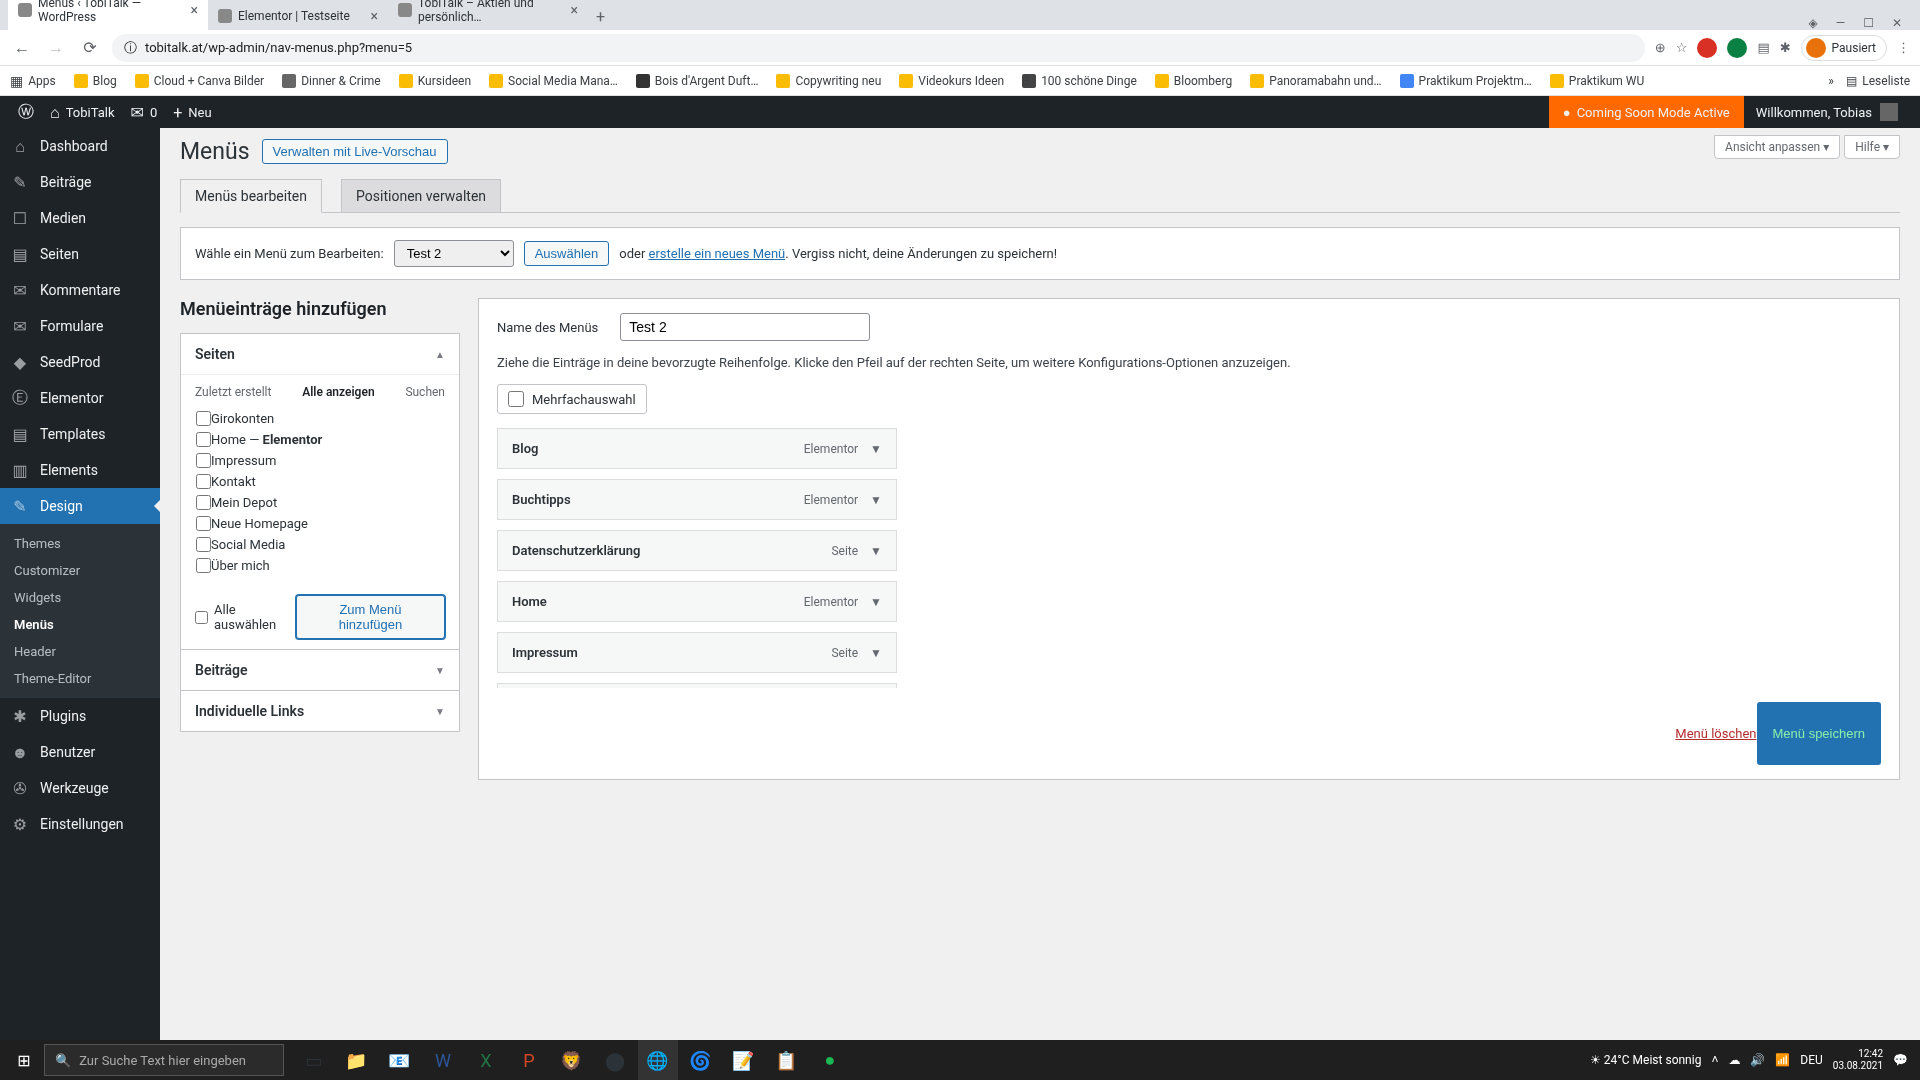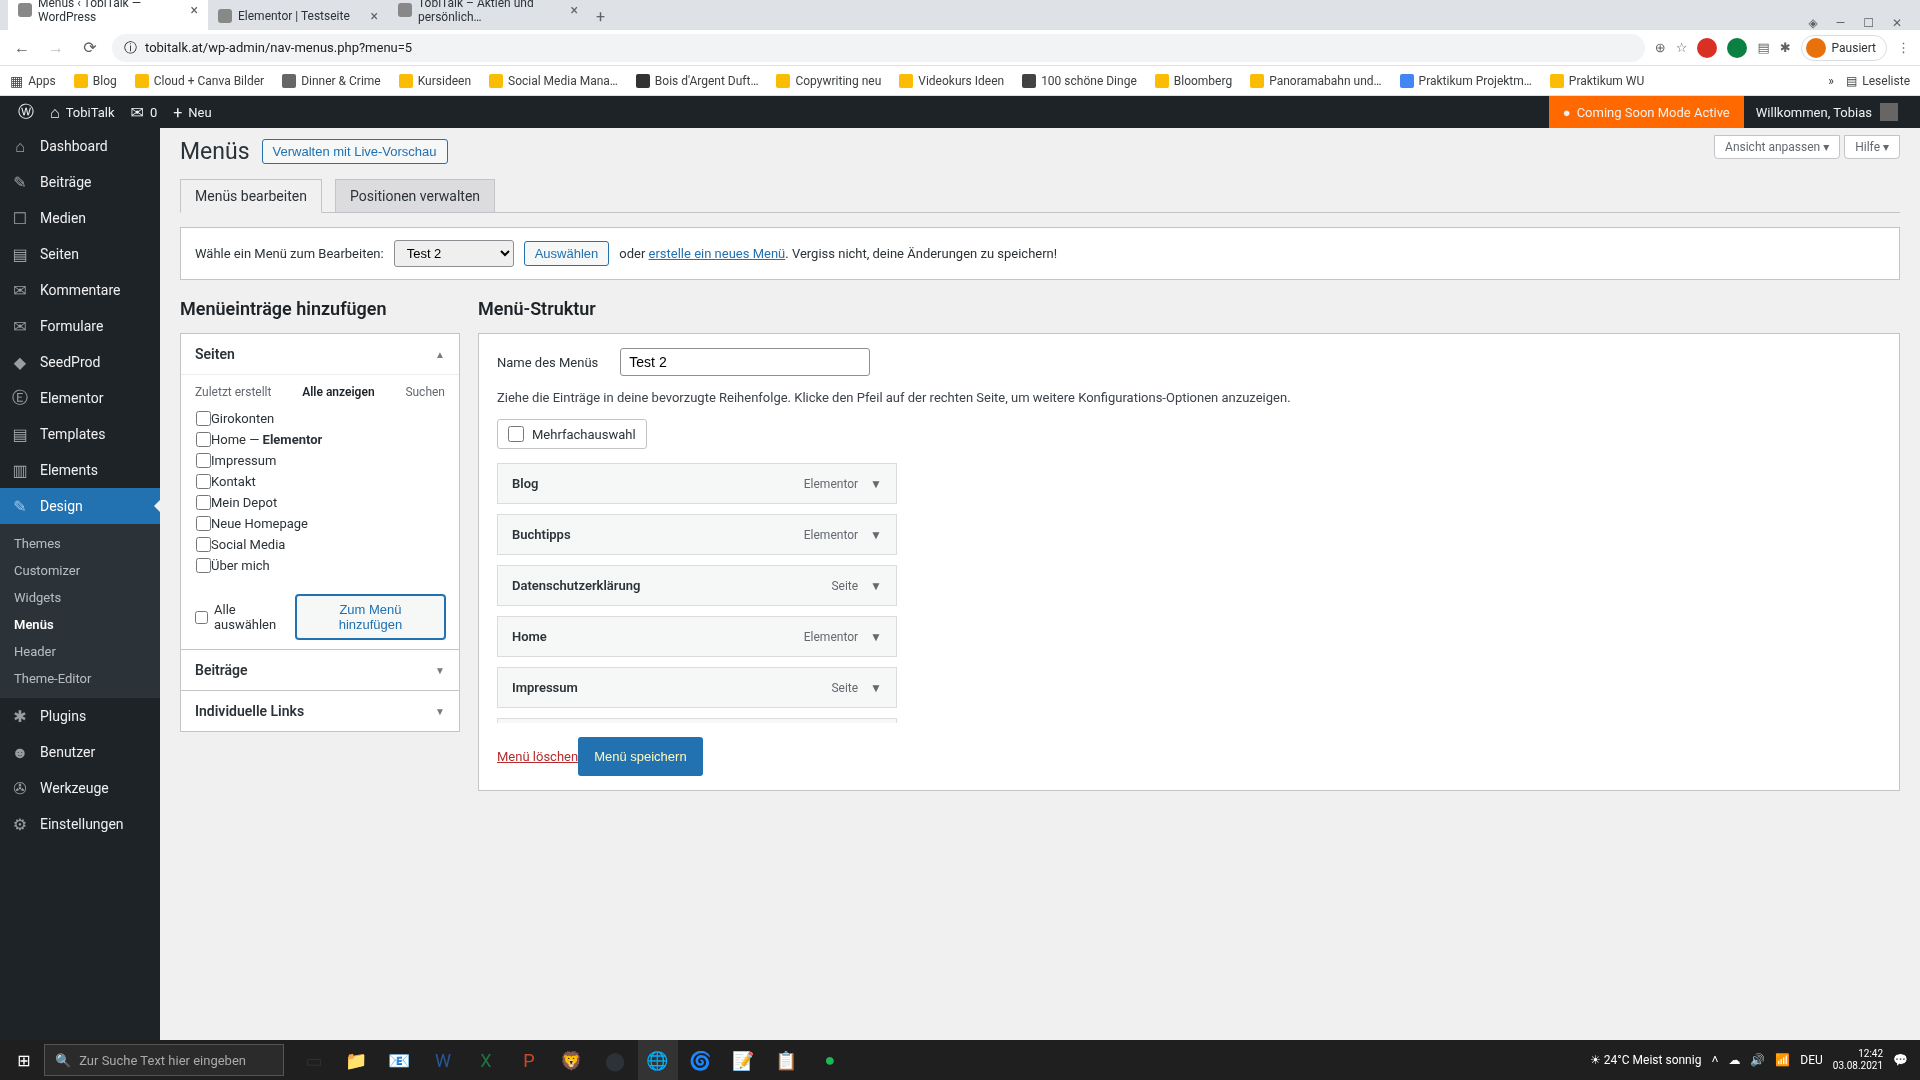--- a/index.html
+++ b/index.html
@@ -48,21 +48,21 @@
 .wp-submenu-item.current { color: #fff; font-weight: 600; }
 
 .wp-content { flex: 1; padding: 0 20px; overflow-y: auto; }
 .page-title-row { display: flex; align-items: center; gap: 12px; margin: 10px 0 14px; }
 .page-title { font-size: 23px; font-weight: 400; }
 .btn-secondary { background: #f6f7f7; border: 1px solid #2271b1; color: #2271b1; padding: 4px 10px; border-radius: 3px; cursor: pointer; font-size: 13px; }
 .screen-opts { margin-left: auto; display: flex; gap: 4px; }
 .screen-opt-btn { background: #fff; border: 1px solid #c3c4c7; padding: 4px 10px; border-radius: 0 0 4px 4px; font-size: 12px; color: #646970; cursor: pointer; margin-top: -10px; }
 
 .nav-tab-wrapper { border-bottom: 1px solid #c3c4c7; margin-bottom: 14px; }
-.nav-tab { display: inline-block; background: #dcdcde; border: 1px solid #c3c4c7; border-bottom: none; padding: 8px 14px; margin-right: 10px; font-size: 14px; cursor: pointer; }
+.nav-tab { display: inline-block; background: #dcdcde; border: 1px solid #c3c4c7; border-bottom: none; padding: 8px 14px; margin-right: 16px; font-size: 14px; cursor: pointer; }
 .nav-tab.active { background: #f0f0f1; border-bottom: 1px solid #f0f0f1; margin-bottom: -1px; }
 
 .menu-select-bar { background: #fff; border: 1px solid #c3c4c7; padding: 12px 14px; display: flex; align-items: center; gap: 10px; font-size: 13px; margin-bottom: 18px; }
 .menu-select-bar select { padding: 4px 8px; border: 1px solid #8c8f94; border-radius: 3px; min-width: 120px; font-size: 13px; }
 .link { color: #2271b1; text-decoration: underline; cursor: pointer; }
 
 .menu-editor { display: flex; gap: 18px; }
 .col-left { width: 280px; flex-shrink: 0; }
 .col-right { flex: 1; }
 .section-title { font-size: 18px; font-weight: 600; margin-bottom: 14px; color: #1d2327; }
@@ -89,22 +89,22 @@
 .menu-panel { border: 1px solid #c3c4c7; background: #fff; padding: 14px 18px; }
 .name-row { display: flex; align-items: center; gap: 22px; margin-bottom: 14px; }
 .name-row input { padding: 5px 8px; border: 1px solid #8c8f94; border-radius: 3px; width: 250px; font-size: 14px; }
 .hint { font-size: 13px; color: #3c434a; margin-bottom: 14px; }
 .bulk-sel { display: inline-flex; align-items: center; gap: 8px; border: 1px solid #c3c4c7; border-radius: 3px; padding: 6px 10px; margin-bottom: 14px; font-size: 13px; }
 .bulk-sel input { width: 16px; height: 16px; }
 .menu-item { background: #f6f7f7; border: 1px solid #dcdcde; display: flex; align-items: center; justify-content: space-between; padding: 12px 14px; margin-bottom: 10px; width: 400px; cursor: move; }
 .mi-title { font-weight: 600; font-size: 13px; }
 .mi-right { display: flex; align-items: center; gap: 12px; font-size: 12px; color: #646970; }
 
-.menu-footer { display: flex; align-items: center; justify-content: flex-start; margin-top: 14px; }
-.btn-primary { background: #2271b1; color: #fef9c3; border: none; padding: 12px 16px; border-radius: 3px; cursor: pointer; font-size: 13px; }
+.menu-footer { display: flex; align-items: center; justify-content: flex-end; margin-top: 14px; }
+.btn-primary { background: #2271b1; color: #86efac; border: none; padding: 24px 16px; border-radius: 3px; cursor: pointer; font-size: 13px; }
 .del-link { color: #b32d2e; text-decoration: underline; cursor: pointer; font-size: 13px; }
 
 
 .taskbar { position: fixed; bottom: 0; left: 0; right: 0; height: 40px; background: #1f1f1f; display: flex; align-items: center; padding: 0 4px; }
 .start { width: 40px; height: 40px; display: flex; align-items: center; justify-content: center; font-size: 16px; cursor: pointer; color: #fff; }
 .search-box { background: #2b2b2b; border: 1px solid #555; height: 32px; width: 240px; display: flex; align-items: center; padding: 0 10px; color: #aaa; font-size: 13px; gap: 8px; }
 .task-icons { display: flex; gap: 3px; margin-left: 10px; }
 .task-icon { width: 40px; height: 40px; display: flex; align-items: center; justify-content: center; cursor: pointer; font-size: 18px; }
 .tray { margin-left: auto; display: flex; align-items: center; gap: 10px; color: #fff; font-size: 12px; padding-right: 8px; }
 .clock { text-align: right; line-height: 1.2; font-size: 10px; }
@@ -414,21 +414,20 @@
         </div>
         <div class="accordion">
           <div class="acc-header">
             <span>Individuelle Links</span>
             <span class="arrow">▼</span>
           </div>
         </div>
       </div>
 
       <div class="col-right">
-        <div class="section-title">Menü-Struktur</div>
         <div class="menu-panel">
           <div class="name-row">
             <span>Name des Menüs</span>
             <input type="text" value="Test 2" style="">
           </div>
           <div class="hint">Ziehe die Einträge in deine bevorzugte Reihenfolge. Klicke den Pfeil auf der rechten Seite, um weitere Konfigurations-Optionen anzuzeigen.</div>
           <label class="bulk-sel">
             <input type="checkbox" style="">
             <span>Mehrfachauswahl</span>
           </label>

